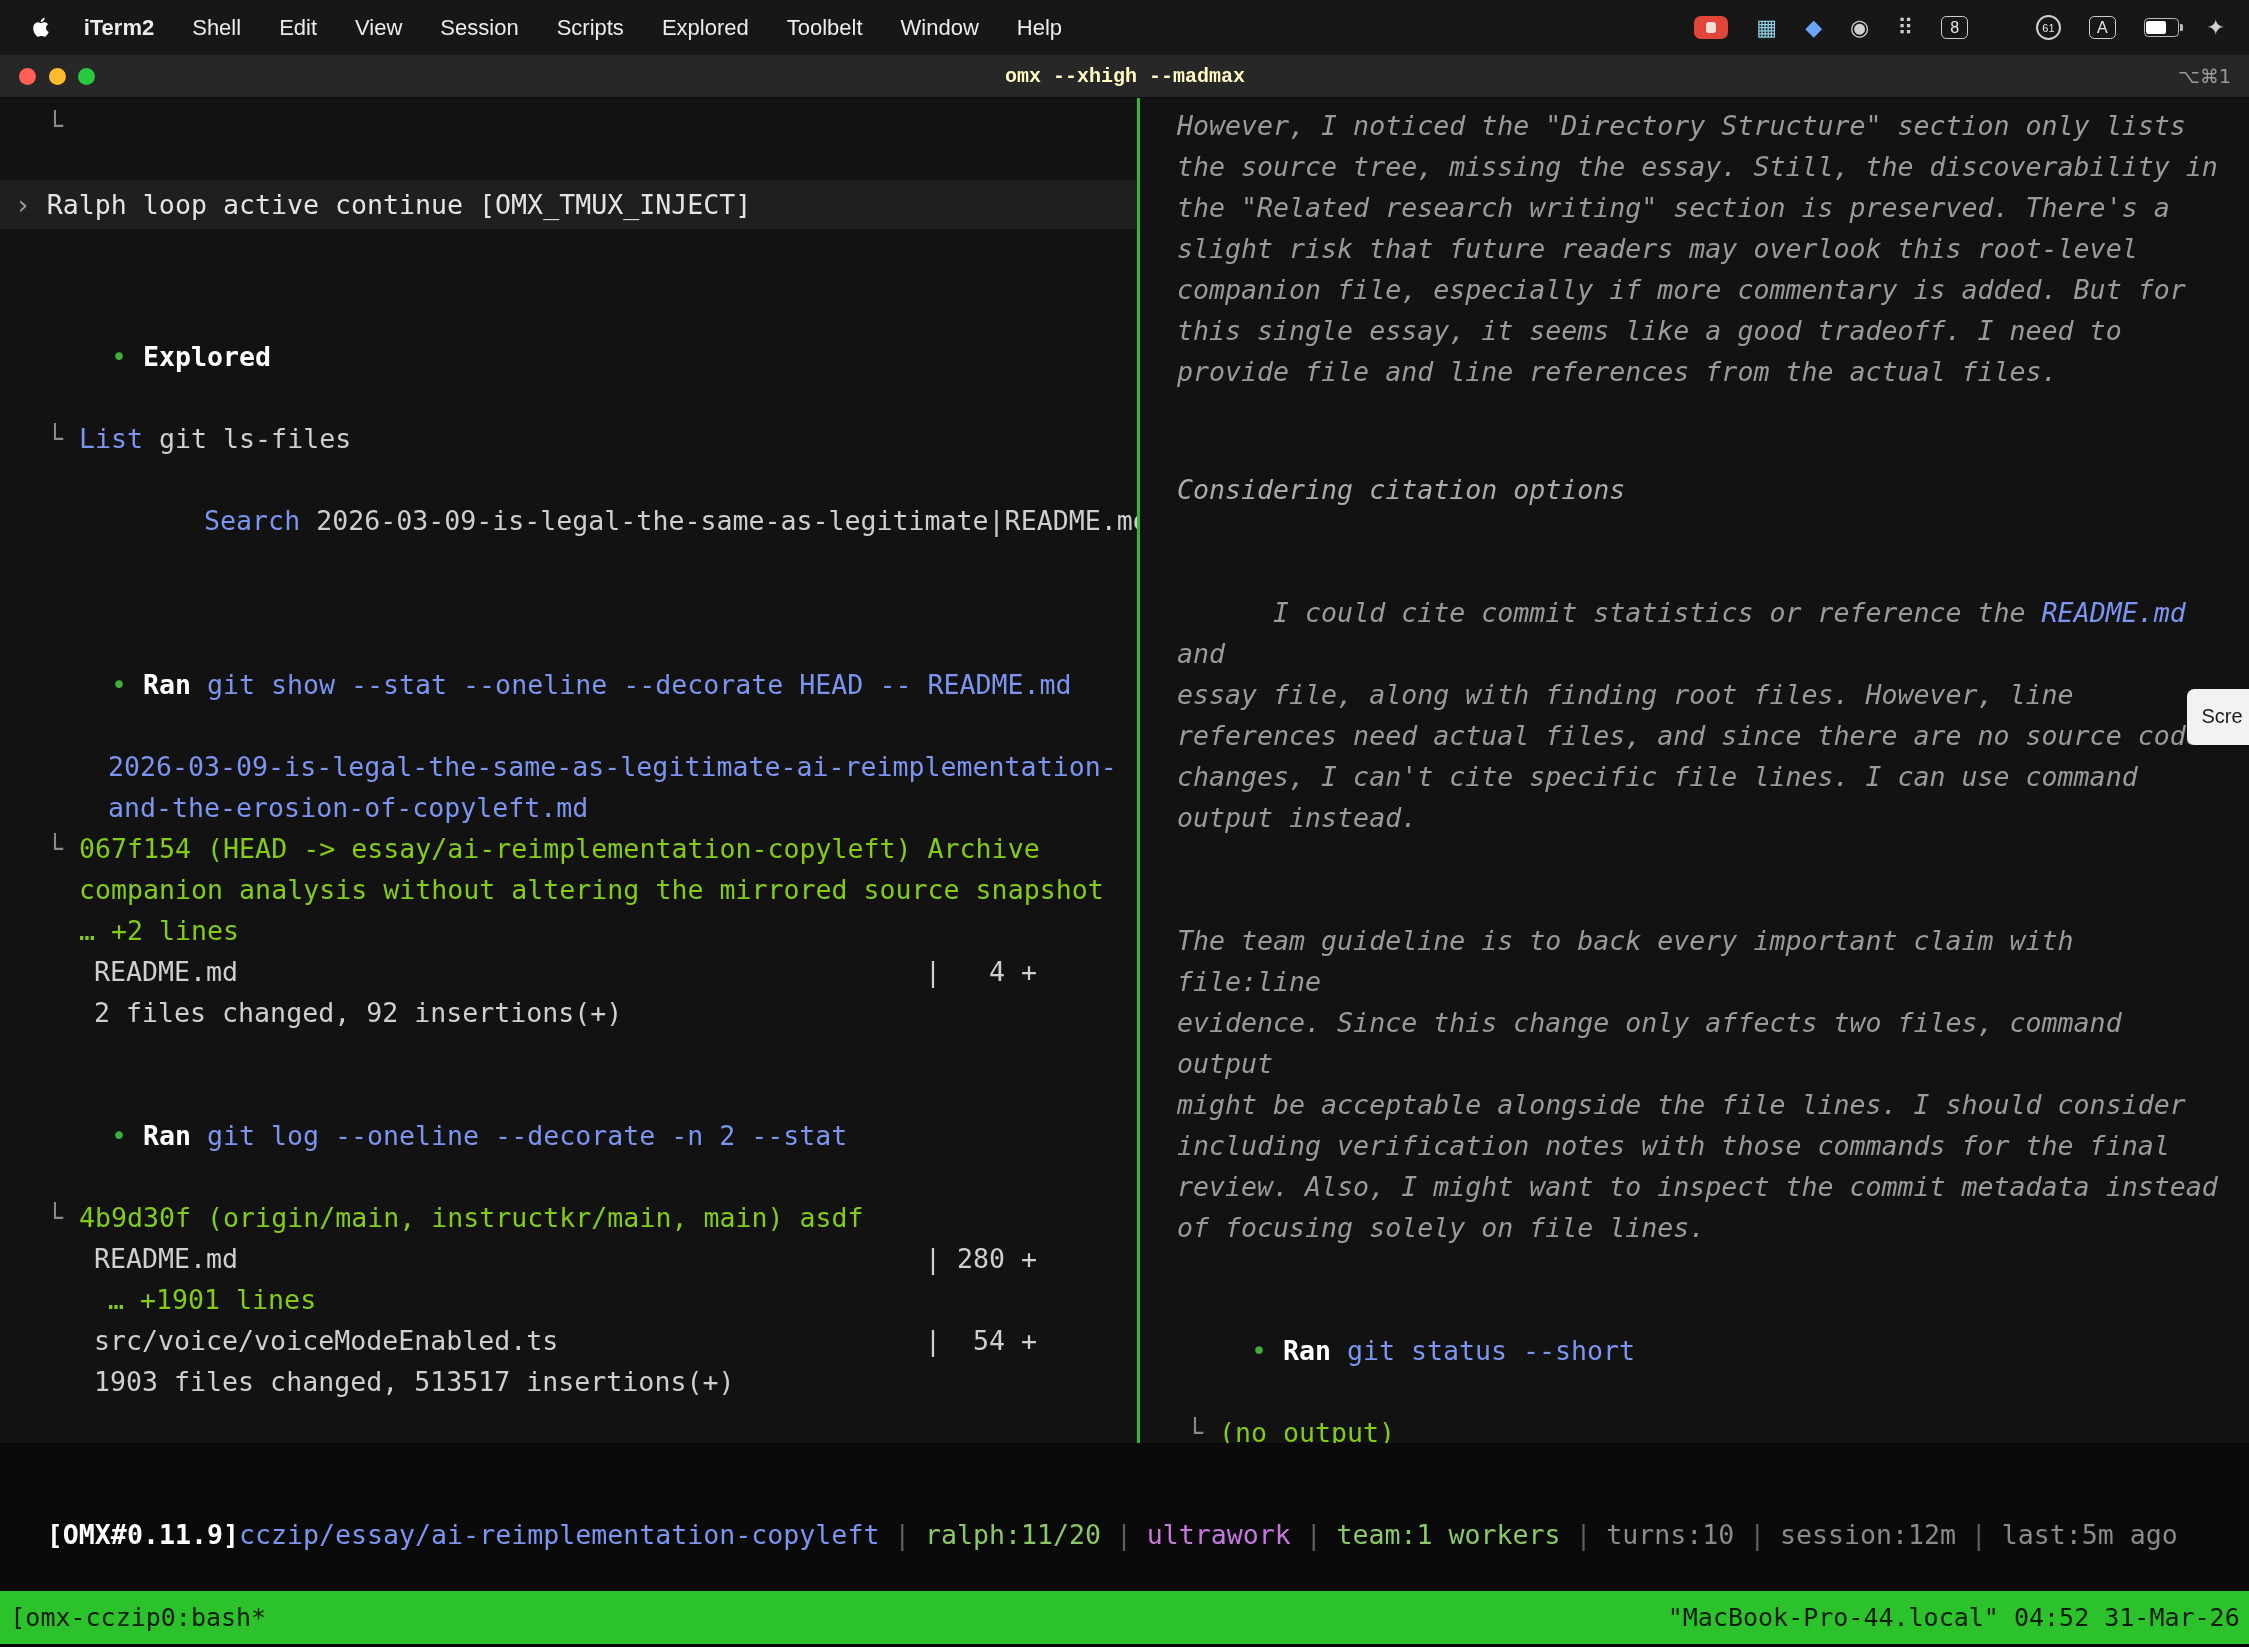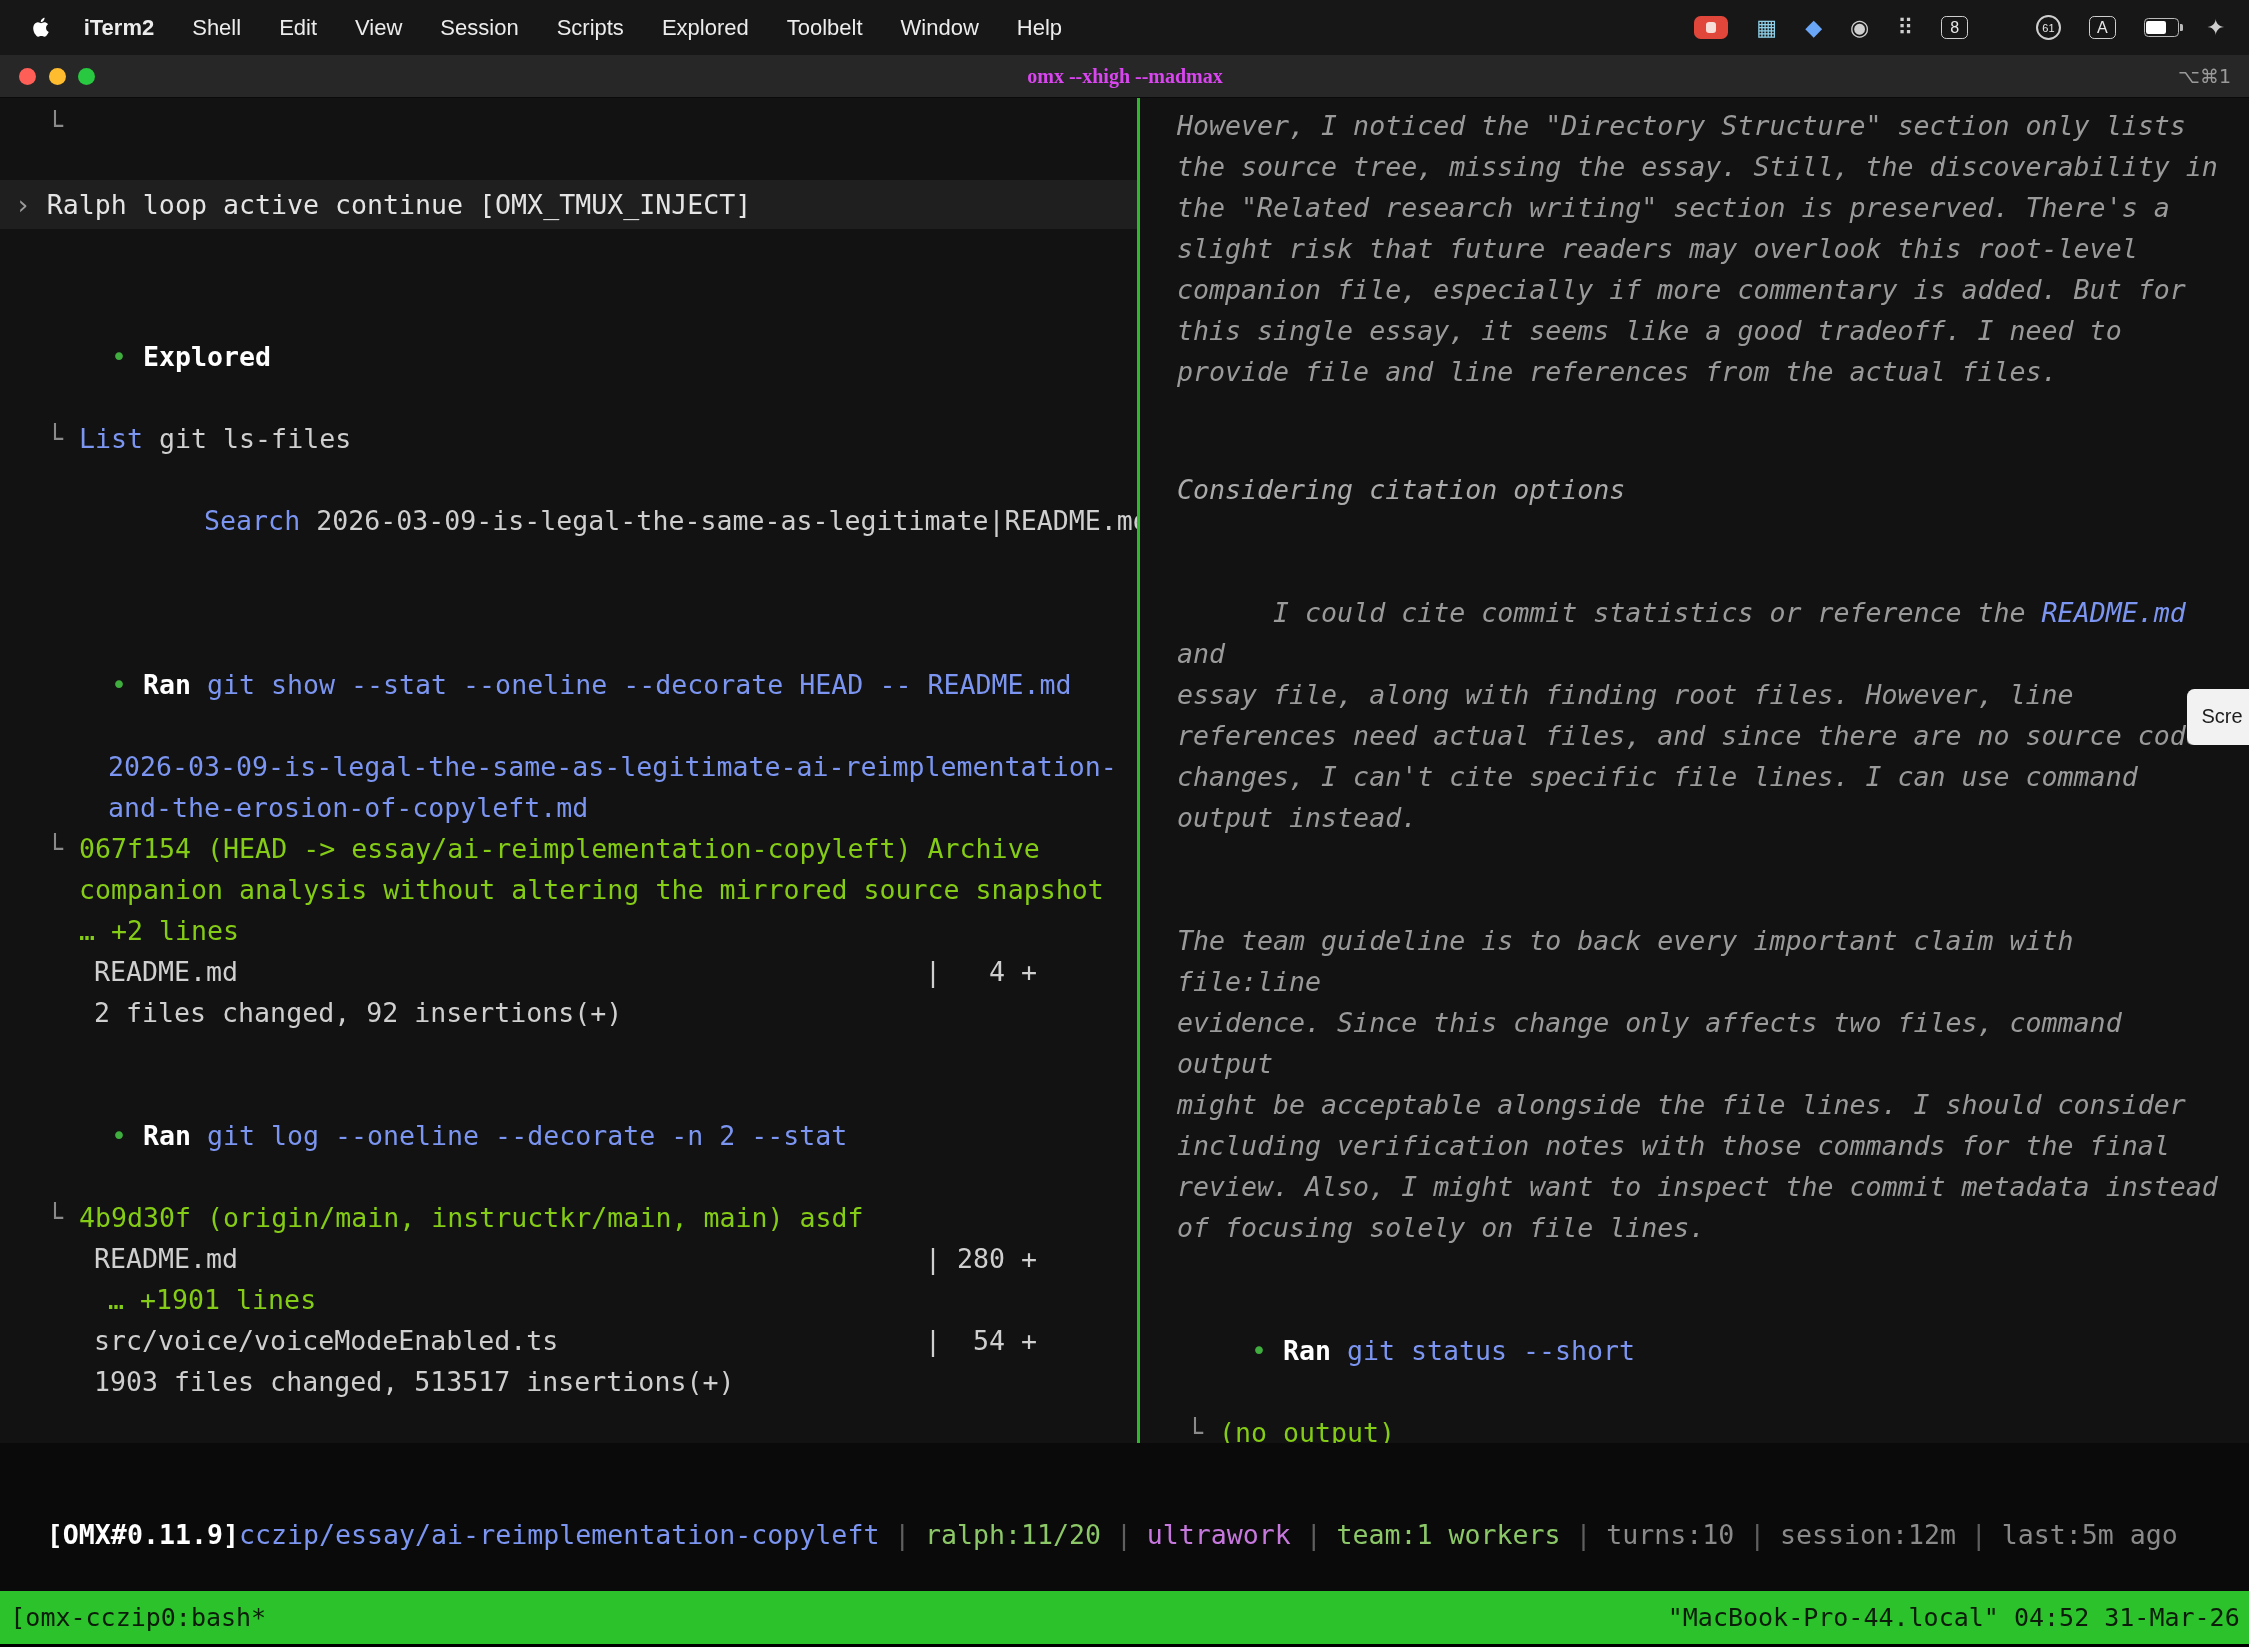--- a/index.html
+++ b/index.html
@@ -25,21 +25,21 @@
   .battery { width:35px; height:18.5px; border:1.5px solid #b9b9b9; border-radius:4.4px; position:relative; }
   .battery::after { content:""; position:absolute; right:-5.2px; top:5.2px; width:3px; height:6.6px; background:#b9b9b9; border-radius:0 1.5px 1.5px 0; }
   .battery-fill { position:absolute; left:1.5px; top:1.5px; bottom:1.5px; width:60%; background:#ffffff; border-radius:2.2px; }
 
   
   .titlebar { height:43px; background:#272727; position:relative; display:flex; align-items:center; justify-content:center;
               border-bottom:0.7px solid #0a0a0a; }
   .traffic { position:absolute; left:19px; top:0; height:43px; display:flex; align-items:center; gap:12.5px; }
   .tl { width:17px; height:17px; border-radius:50%; }
   .tl.close { background:#ff5f57; } .tl.min { background:#febc2e; } .tl.zoom { background:#28c840; }
-  .wtitle { color:#d946ef; font-family:Liberation Serif, serif; font-weight:bold; font-size:20px; }
+  .wtitle { color:#fef9c3; font-family:Liberation Mono, monospace; font-weight:bold; font-size:20px; }
   .wshortcut { position:absolute; right:19px; color:#9a9a9a; font-family:"DejaVu Sans", sans-serif; font-size:19px; }
 
   
   .terminal { position:relative; height:1345px; display:flex; background:#121212;
               font-size:26.6px; line-height:41px; color:#cfcfcf; }
   .pane { display:flex; flex-direction:column; padding-top:7.4px; overflow:hidden; }
   .pane.left { width:1137px; }
   .pane-divider { width:3px; background:#2db82d; }
   .pane.right { flex:1; }
 

